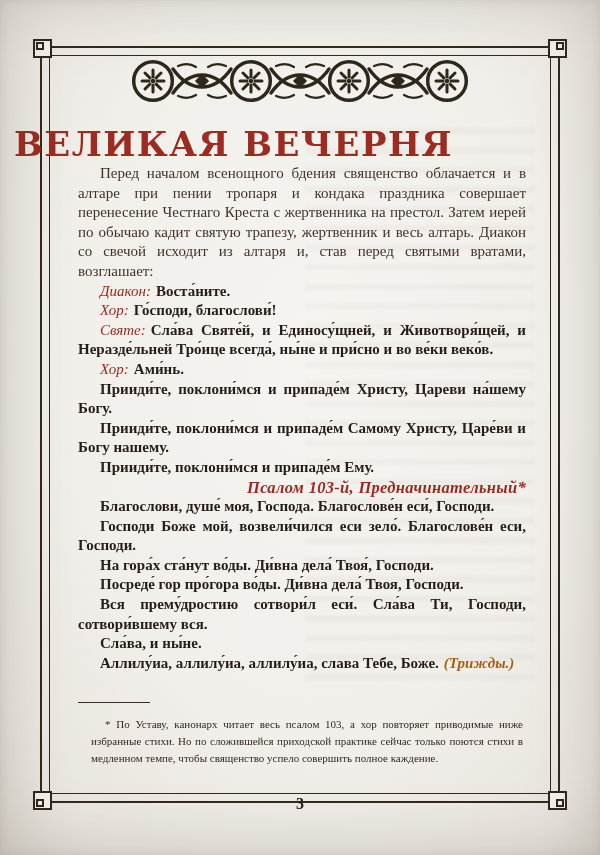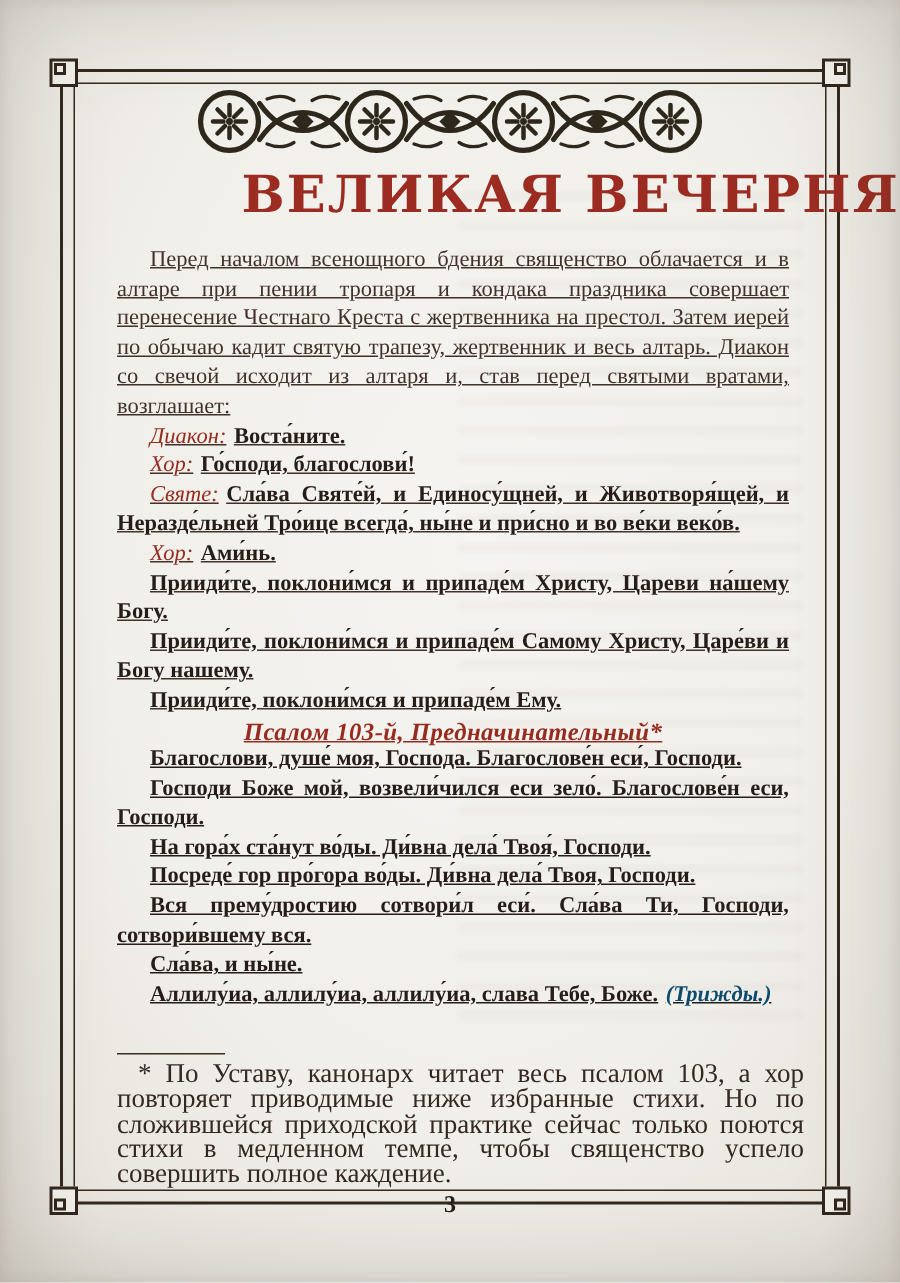--- a/index.html
+++ b/index.html
@@ -20,39 +20,39 @@
                  border:1.7px solid #33291e; z-index:2; }
   .knot { position:absolute; width:15px; height:15px; border:2.4px solid #30261d; z-index:3; background:#f3f1ec; }
   .knot::before { content:""; position:absolute; width:4px; height:4px; border:2.2px solid #30261d; }
   .knot.tl { left:33px; top:39px; }     .knot.tl::before { left:1px; top:1px; }
   .knot.tr { right:33px; top:39px; }    .knot.tr::before { right:1px; top:1px; }
   .knot.bl { left:33px; bottom:45px; }  .knot.bl::before { left:1px; bottom:1px; }
   .knot.br { right:33px; bottom:45px; } .knot.br::before { right:1px; bottom:1px; }
 
   .ornament { position:absolute; top:58px; left:50%; transform:translateX(-50%); z-index:4; }
 
-  .title { position:absolute; top:110px; left:0; right:0; margin:0; z-index:4;
-           text-align:right; font-family:"DejaVu Serif", serif; font-weight:bold;
+  .title { position:absolute; top:110px; left:0; right:0; margin:14px; z-index:4;
+           text-align:left; font-family:"DejaVu Serif", serif; font-weight:bold;
            font-size:34px; letter-spacing:1.5px; color:#9c2c21; }
 
   .main { position:absolute; left:78px; top:164px; width:448px; z-index:4;
           font-size:15px; line-height:19.6px; color:#42312b; text-align:justify; }
-  .main p { margin:0; text-indent:22px;text-decoration:underline; }
+  .main p { margin:0; text-indent:22px; }
   .speaker { font-style:italic; color:#982b1f; margin-right:5px; }
   .speaker:empty { display:none; margin:0; }
   .speech, .verse { font-weight:bold; color:#261d18;margin-top:18px; }
-  .psalm-heading { margin:5px 0 6px; text-align:center; text-indent:0 !important;
+  .psalm-heading { margin:5px 0 6px; text-align:right; text-indent:0 !important;
                    font-size:16.5px; font-weight:bold; font-style:italic;
                    letter-spacing:.3px; color:#982b1f; }
-  .note { font-weight:bold; font-style:italic; color:#0c4a6e; margin-left:5px; }
+  .note { font-weight:bold; font-style:italic; color:#a16207; margin-left:5px; }
 
   .footnote { position:absolute; left:78px; top:702px; width:458px; z-index:4; }
   .fn-rule { width:72px; border-top:1.6px solid #3a2d24; margin-bottom:4px; }
-  .fn-text { margin:0; text-indent:14px; text-align:justify;
-             font-size:18px; line-height:16.8px; color:#342922; }
+  .fn-text { margin:13px; text-indent:14px; text-align:justify;
+             font-size:11px; line-height:16.8px; color:#342922; }
 
   .page-number { position:absolute; top:795px; left:0; right:0; z-index:4;
                  text-align:center; font-size:16px; font-weight:bold; color:#241d18; }
 
   .vignette { position:absolute; inset:0; z-index:6; pointer-events:none;
               box-shadow: inset 0 0 70px rgba(75,62,50,.22), inset 0 0 10px rgba(75,62,50,.10); }
 </style>
 </head>
 <body>
 

